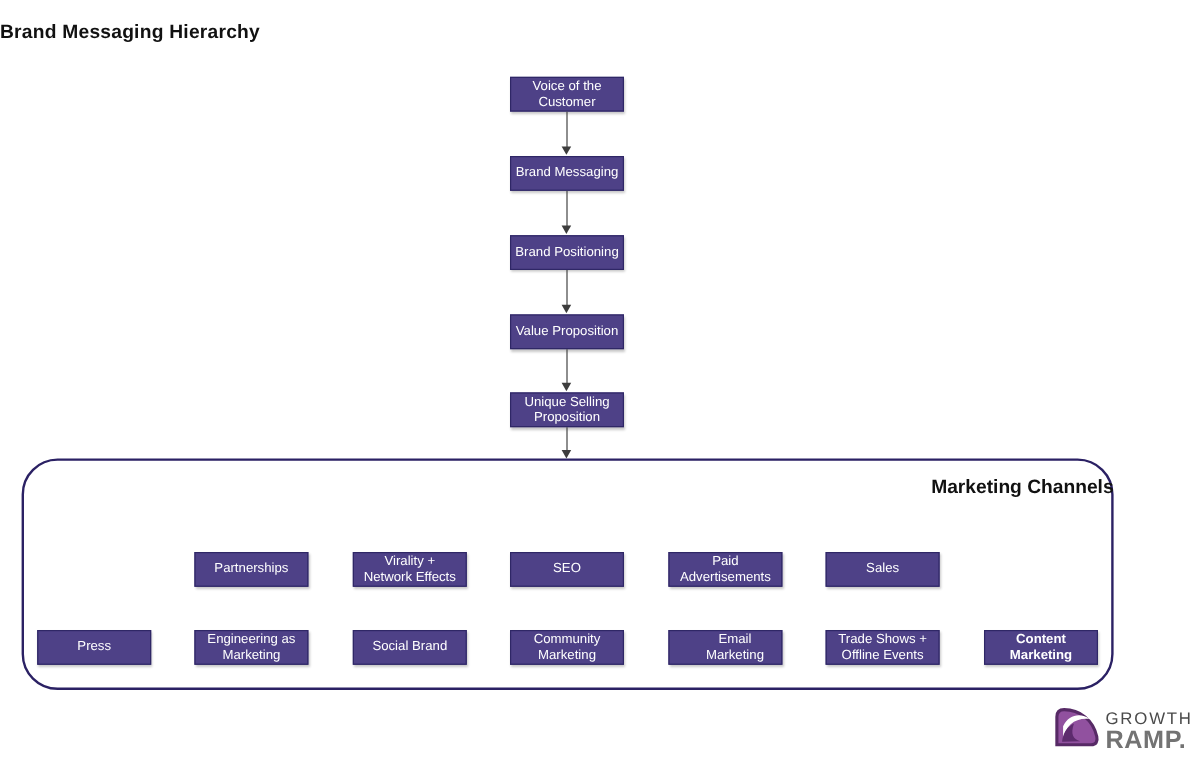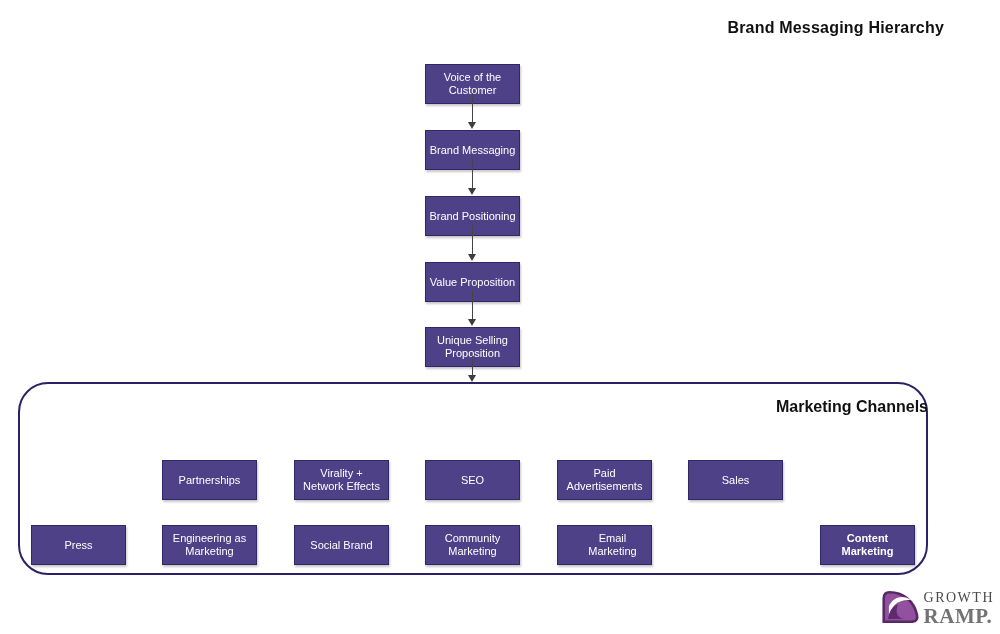--- a/index.html
+++ b/index.html
@@ -10,30 +10,30 @@
     height: 634px;
     background: #ffffff;
     font-family: "Liberation Sans", sans-serif;
     overflow: hidden;
   }
   .diagram-title {
     position: absolute;
     top: 19px;
     left: 0;
     width: 944px;
-    text-align: right;
+    text-align: left;
     font-size: 16px;
     font-weight: bold;
     color: #111111;
     letter-spacing: 0.2px;
   }
   .node {
     position: absolute;
     width: 95px;
-    height: 40px;
+    height: 29px;
     background: #4e4187;
     border: 1px solid #2f2766;
     box-shadow: 1px 2px 2px rgba(0,0,0,0.22);
     color: #ffffff;
     font-size: 11px;
     line-height: 1.18;
     display: flex;
     align-items: center;
     justify-content: center;
     text-align: center;
@@ -106,21 +106,20 @@
   .c-r2-4 { left: 425px; } .c-r2-5 { left: 557px; padding-left: 16px; } .c-r2-6 { left: 688px; }
   .c-r2-7 { left: 820px; font-weight: bold; }
   
   .logo {
     position: absolute;
     right: 6px;
     bottom: 5px;
     display: flex;
     align-items: center;
     gap: 4px;
-    font-family: Liberation Serif, serif;
   }
   .logo-text { display: flex; flex-direction: column; line-height: 1; }
   .logo-word1 {
     font-size: 14px;
     font-weight: normal;
     color: #4a4a4a;
     letter-spacing: 1.5px;
   }
   .logo-word2 {
     font-size: 21px;
@@ -161,20 +160,22 @@
   <div class="node row1 c-r1-3">SEO</div>
   <div class="node row1 c-r1-5">Sales</div>
 
   <div class="node row2 c-r2-1">Press</div>
   <div class="node row2 c-r2-2">Engineering as
 Marketing</div>
   <div class="node row2 c-r2-3">Social Brand</div>
   <div class="node row2 c-r2-4">Community
 Marketing</div>
   <div class="node row2 c-r2-5">Email Marketing</div>
+  <div class="node row2 c-r2-6">Trade Shows +
+Offline Events</div>
   <div class="node row2 c-r2-7">Content
 Marketing</div>
 
   <div class="logo">
     <span>
       <svg width="38" height="36" viewBox="0 0 44 40" aria-hidden="true">
         <path d="M2 37 L35 37 C40 37 41.5 33.5 40.5 29 C37 13 24 3 9 3 C4.5 3 2 5.5 2 10 Z" fill="#91519f" stroke="#572a66" stroke-width="3"></path>
         <path d="M8 32 C10 18 20 10.5 33.5 12 C25 5.5 13 8 8 19 Z" fill="#ffffff"></path>
         <path d="M7 34 C8 25.5 12 19.5 18.5 16.5 C15 27 17.5 31.5 24.5 33.5 Z" fill="#5d2b6d"></path>
       </svg>

